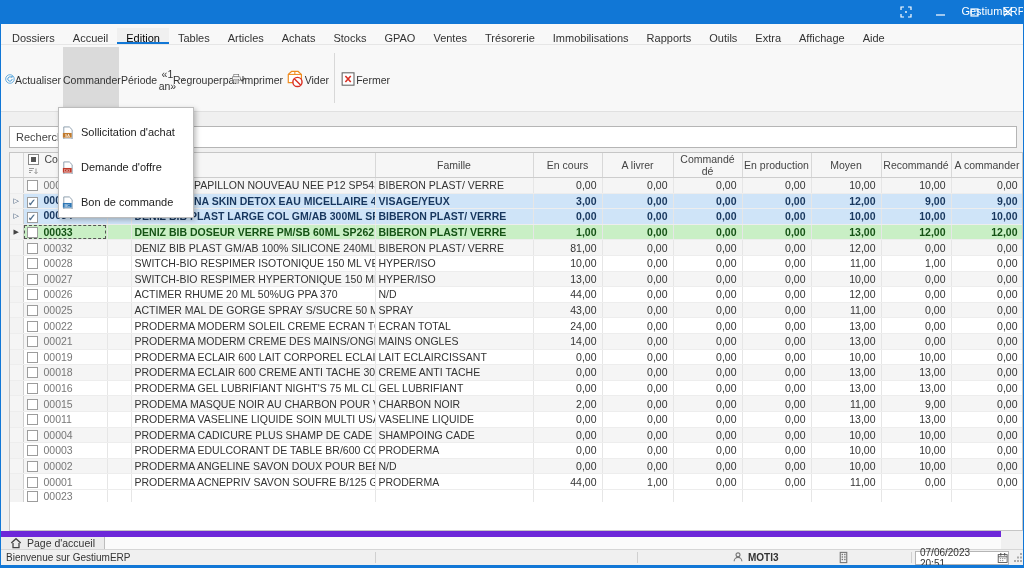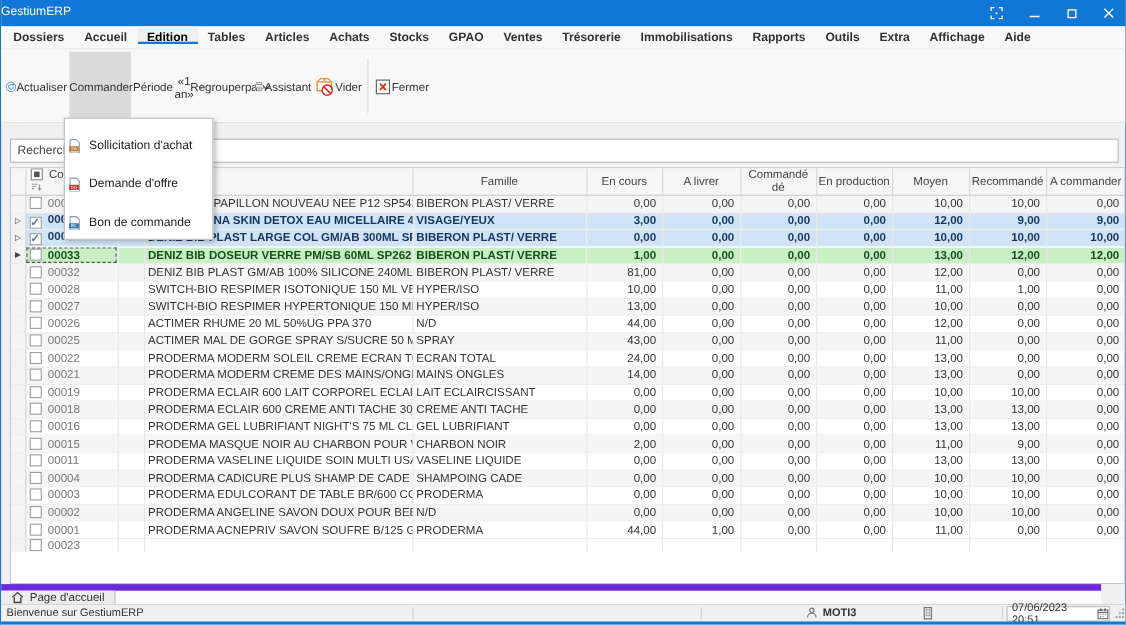--- a/index.html
+++ b/index.html
@@ -2,27 +2,27 @@
 <html><head>
 <meta charset="utf-8">
 <style>
   * { margin:0; padding:0; box-sizing:border-box; }
   html,body { width:1024px; height:568px; overflow:hidden; }
   body { font-family:"Liberation Sans", sans-serif; background:#f0f0f0; position:relative;
          border-left:1px solid #1177d6; border-right:1px solid #1177d6; }
 
   
   .titlebar { position:absolute; left:0; top:0; width:1024px; height:24px; background:#1177d6; color:#fff; }
-  .titlebar .title { position:absolute; left:0; right:0; top:5px; text-align:left; font-size:11px; }
+  .titlebar .title { position:absolute; left:0; right:0; top:5px; text-align:right; font-size:11px; }
   .win-controls { position:absolute; right:0; top:0; height:24px; display:flex; }
   .win-btn { width:34px; height:24px; display:flex; align-items:center; justify-content:center; }
 
   
   .menubar { position:absolute; left:0; top:24px; width:1024px; height:21px; background:#f8f8f8;
-             border-bottom:1px solid #e6e6e6; display:flex; align-items:flex-start; padding-left:2px;font-weight:bold; }
+             border-bottom:1px solid #e6e6e6; display:flex; align-items:flex-end; padding-left:2px; }
   .menu-item { font-size:11px; color:#333; padding:4px 9px 0 9px; cursor:default; }
   .menu-item.active { color:#000; background:#f0f0f0; box-shadow:inset 0 -2px 0 #1177d6; }
 
   
   .toolbar { position:absolute; left:0; top:45px; width:1024px; height:67px; background:#f8f8f8;
              border-bottom:1px solid #e0e0e0; }
   .tb-btn { position:absolute; top:2px; height:62px; display:flex; flex-direction:row; align-items:center;
             font-size:10.5px; color:#333; padding-top:3px; }
   .tb-btn .ic { width:30px; height:30px; margin-bottom:2px; }
   .tb-btn .lbl { line-height:12px; text-align:center; }
@@ -204,21 +204,21 @@
   </div>
 
   <div class="tb-btn" style="left:230px;width:52px;">
     <svg class="ic" viewBox="0 0 30 30">
       <rect x="8" y="2.5" width="14" height="6.5" fill="#fff" stroke="#555" stroke-width="1.5"></rect>
       <rect x="4" y="9" width="22" height="10" fill="#fff" stroke="#555" stroke-width="1.5"></rect>
       <rect x="8" y="15.5" width="14" height="11" fill="#fff" stroke="#555" stroke-width="1.5"></rect>
       <line x1="10.5" y1="19.5" x2="19.5" y2="19.5" stroke="#555" stroke-width="1.2"></line>
       <line x1="10.5" y1="23" x2="19.5" y2="23" stroke="#555" stroke-width="1.2"></line>
     </svg>
-    <span class="lbl">Assistant</span>
+    <span class="lbl">Imprimer</span>
   </div>
 
   <div class="tb-btn" style="left:284px;width:44px;">
     <svg class="ic" viewBox="0 0 30 30">
       <path d="M5 8 l5 -4.5 h10 l5 4.5 v12.5 h-20 z" fill="#fff" stroke="#ef8b1f" stroke-width="1.8"></path>
       <line x1="15" y1="3.5" x2="15" y2="8" stroke="#ef8b1f" stroke-width="1.6"></line>
       <line x1="5" y1="8" x2="25" y2="8" stroke="#ef8b1f" stroke-width="1.6"></line>
       <circle cx="19" cy="19.5" r="7" fill="#fff" stroke="#d93025" stroke-width="2.2"></circle>
       <line x1="14.2" y1="14.7" x2="23.8" y2="24.3" stroke="#d93025" stroke-width="2.2"></line>
     </svg>

